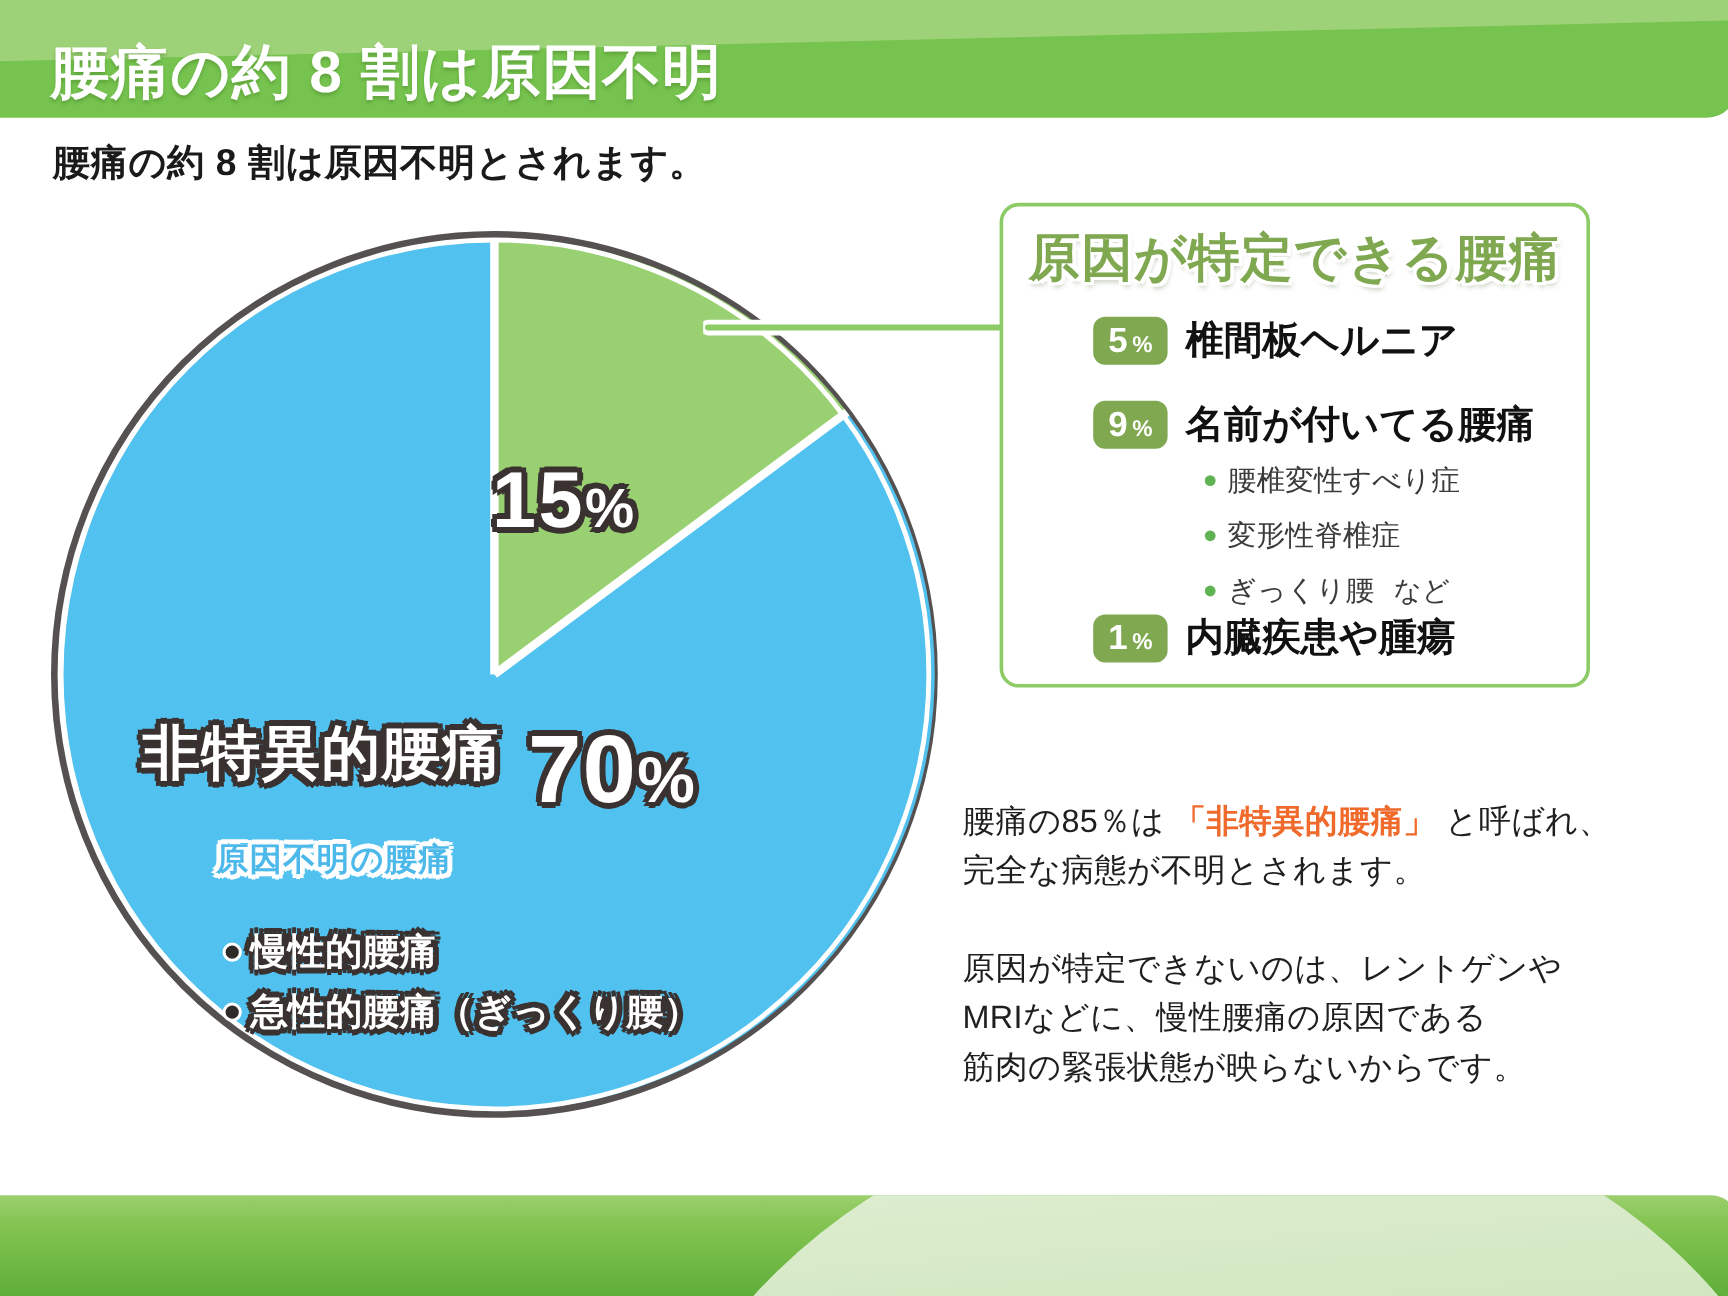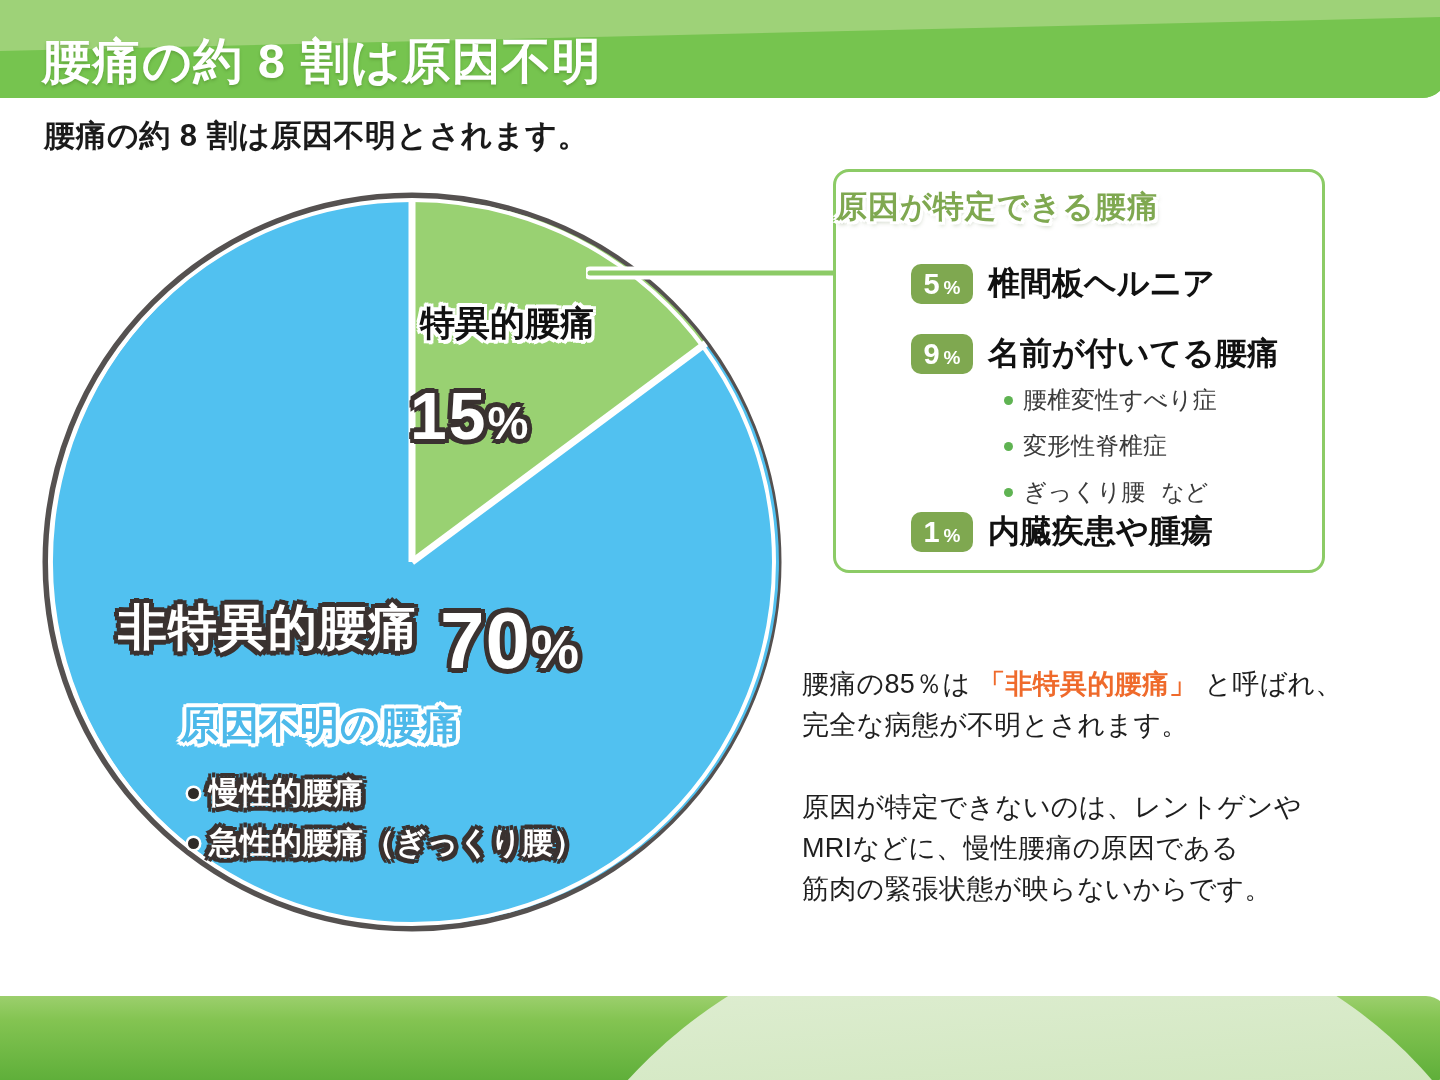--- a/index.html
+++ b/index.html
@@ -72,42 +72,42 @@
 
   .lbl-specific{ left:380px; top:110px; font-size:35px; }
   .lbl-15{ left:370px; top:164px; font-size:66px; letter-spacing:2px;margin-top:24px; }
   .lbl-15 .pct{ font-size:46px; }
 
   .lbl-nonspec-row{ position:absolute; left:78px; top:405px; display:flex; align-items:flex-start; gap:22px; }
   .lbl-nonspec{ font-size:49px; font-weight:bold; letter-spacing:1px; }
   .lbl-85{ font-size:80px; font-weight:bold; letter-spacing:1px; }
   .lbl-85 .pct{ font-size:54px; }
 
-  .lbl-unknown{ position:absolute; left:140px; top:508px; font-size:39px; font-weight:bold; letter-spacing:1px; }
+  .lbl-unknown{ position:absolute; left:140px; top:508px; font-size:27px; font-weight:bold; letter-spacing:1px; }
 
   .pie-bullets{ position:absolute; left:148px; top:582px; }
   .pie-bullets li{
     list-style:none; display:flex; align-items:center; gap:10px;
     font-size:31px; font-weight:bold; margin-bottom:8px;
     white-space:nowrap;
   }
   .pie-bullets .dot{
     width:11px; height:11px; border-radius:50%;
     background:#2e2a28; flex:none;
     box-shadow:0 0 0 2.5px #ffffff;
   }
 
   
   .callout{
     position:absolute; left:833px; top:169px; width:492px; height:404px;
     border:3px solid #8ccb66; border-radius:16px; background:#ffffff;
   }
   .callout-title{
-    position:absolute; left:0; right:0; top:14px; text-align:left;
-    font-size:31px; font-weight:bold; color:#7fa850;
+    position:absolute; left:0; right:0; top:14px; text-align:center;
+    font-size:43px; font-weight:bold; color:#7fa850;
     text-shadow:
       -3px -3px 0 #ffffff, 3px -3px 0 #ffffff, -3px 3px 0 #ffffff, 3px 3px 0 #ffffff,
       0 -3px 0 #ffffff, 0 3px 0 #ffffff, -3px 0 0 #ffffff, 3px 0 0 #ffffff,
       2px 4px 4px rgba(120,140,100,.45);
     letter-spacing:1px;
   }
 
   .row{ position:absolute; display:flex; align-items:center; gap:15px; }
   .badge{
     background:#7fa850; color:#ffffff; border-radius:10px;
@@ -175,21 +175,20 @@
       <path d="M372,372 L372,9 A363,363 0 1,0 665.75,153.4 Z" fill="#51c1f0"></path>
 
       <path d="M372,372 L372,9 A363,363 0 0,1 665.75,153.4 Z" fill="#99d172"></path>
 
       <line x1="372" y1="372" x2="372" y2="9" stroke="#ffffff" stroke-width="7"></line>
       <line x1="372" y1="372" x2="665.75" y2="153.4" stroke="#ffffff" stroke-width="7"></line>
 
       <circle cx="372" cy="372" r="362" fill="none" stroke="#ffffff" stroke-width="4"></circle>
     </svg>
 
-    <div class="pie-label lbl-specific txt-black">特異的腰痛</div>
     <div class="pie-label lbl-15 txt-white-dark">
       <span>15</span><span class="pct">%</span>
     </div>
 
     <div class="lbl-nonspec-row">
       <span class="lbl-nonspec txt-white-dark">非特異的腰痛</span>
       <span class="lbl-85 txt-white-dark"><span>70</span><span class="pct">%</span></span>
     </div>
 
     <div class="lbl-unknown txt-blue-white">原因不明の腰痛</div>

